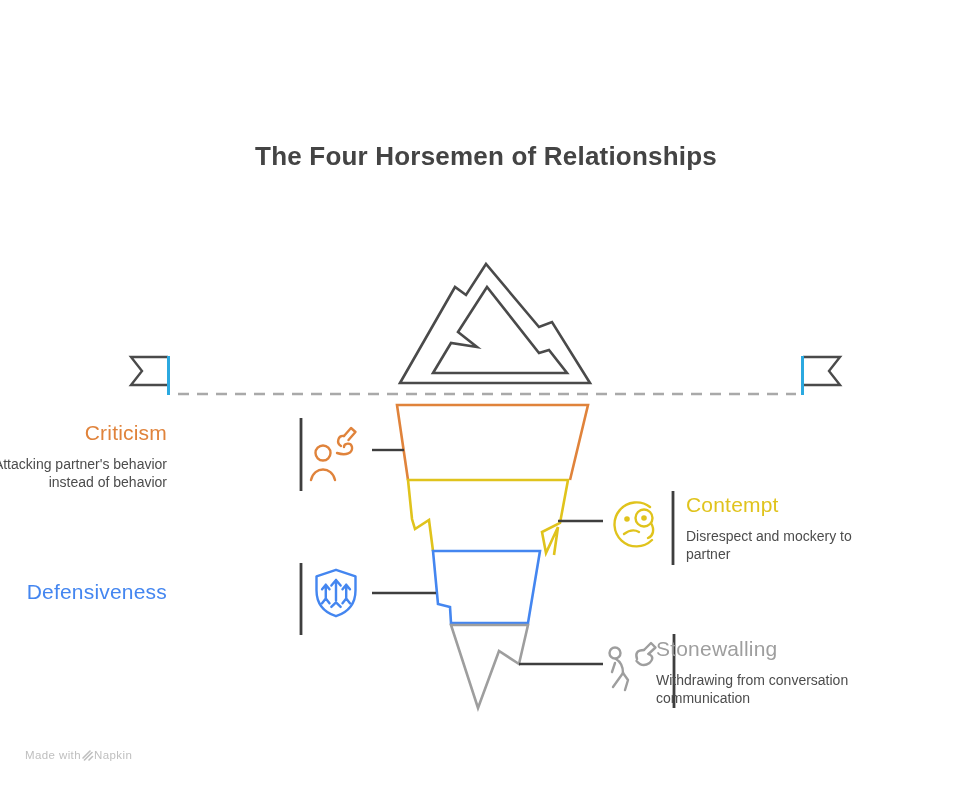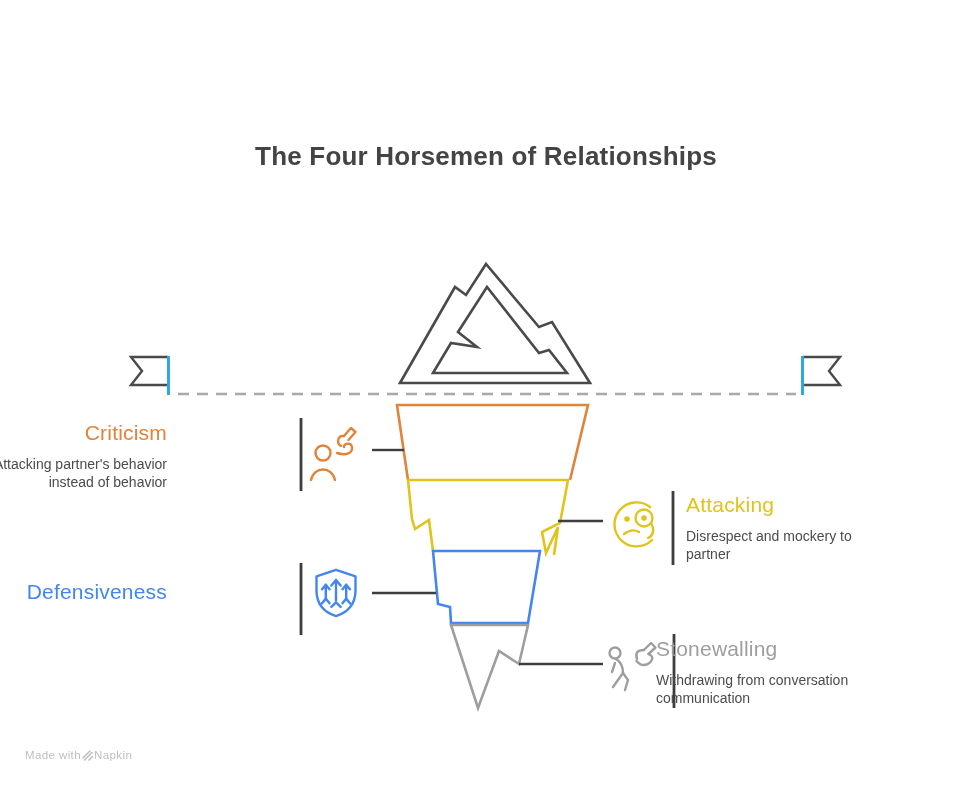--- a/index.html
+++ b/index.html
@@ -129,21 +129,21 @@
       <path d="M47.5,13 q7,3 1,9 q-7,5 -13,-2"></path>
     </g>
   </svg>
 
   <div class="block right" id="blk-criticism">
     <h3 class="c-orange">Criticism</h3>
     <p>Attacking partner's behavior instead of behavior</p>
   </div>
 
   <div class="block" id="blk-contempt">
-    <h3 class="c-yellow">Attacking</h3>
+    <h3 class="c-yellow">Contempt</h3>
     <p>Disrespect and mockery towards partner</p>
   </div>
 
   <div class="block right" id="blk-defensiveness">
     <h3 class="c-blue">Defensiveness</h3>
   </div>
 
   <div class="block" id="blk-stonewalling">
     <h3 class="c-gray">Stonewalling</h3>
     <p>Withdrawing from conversation and communication</p>

